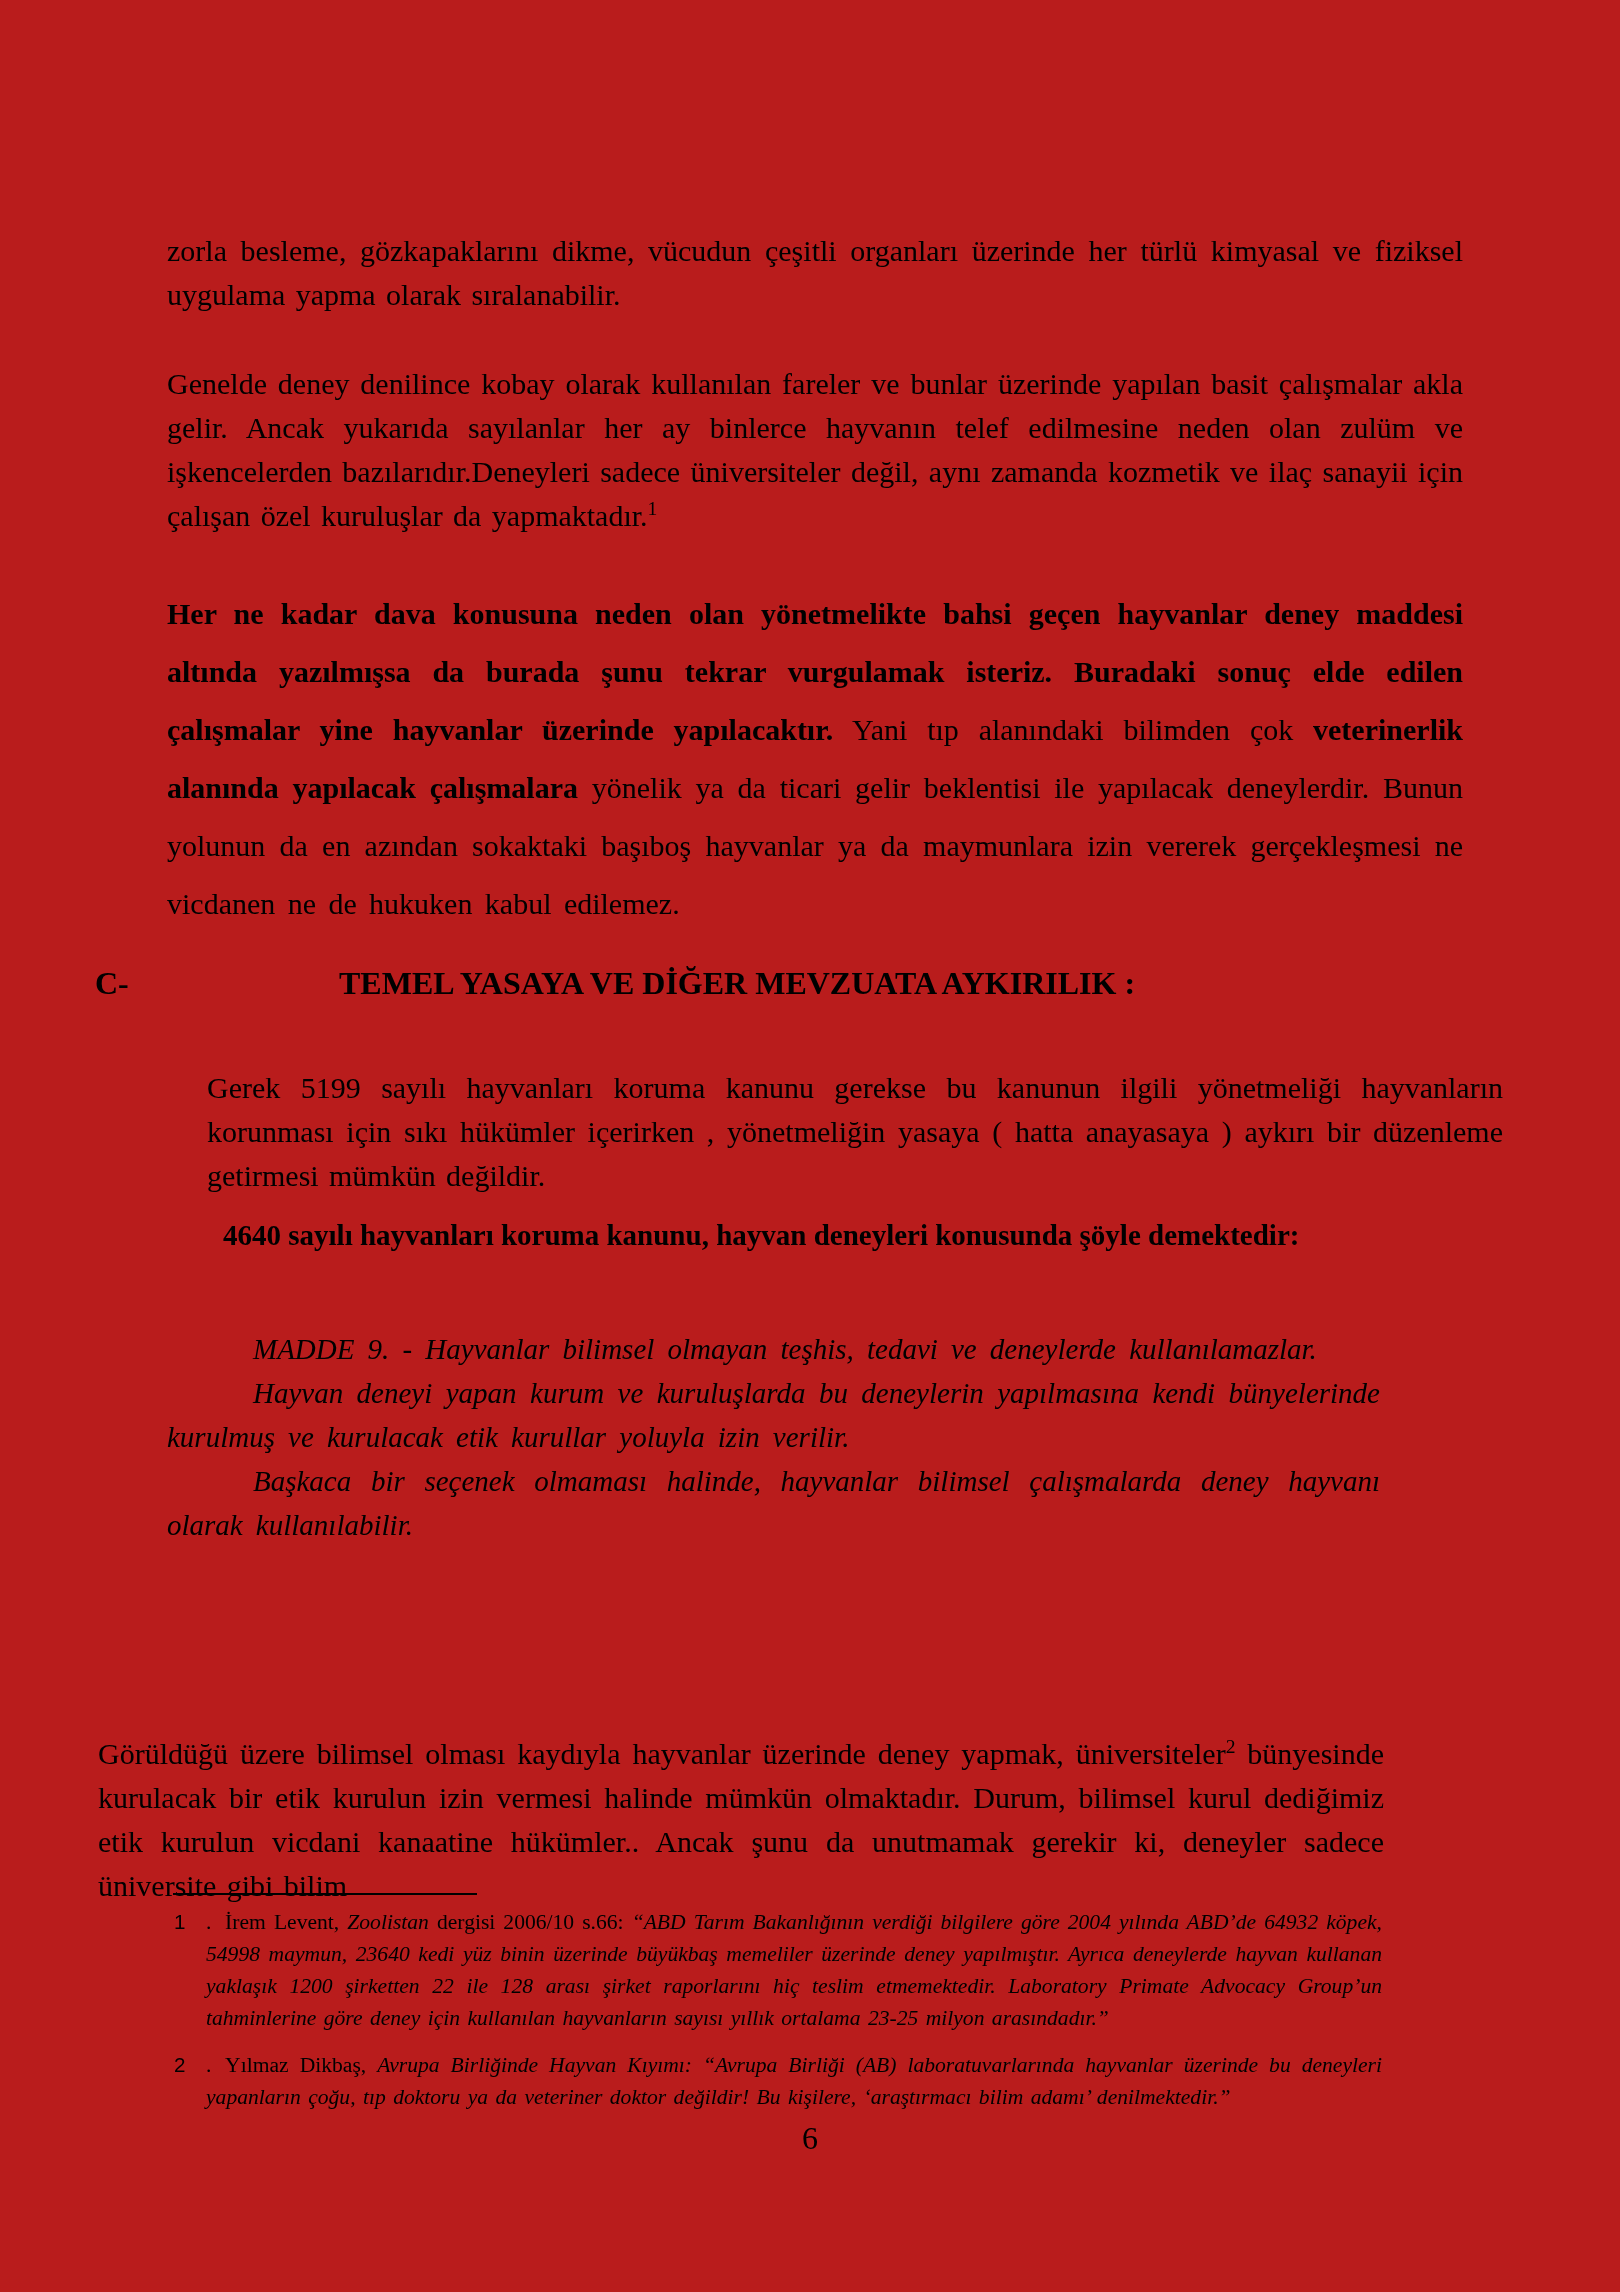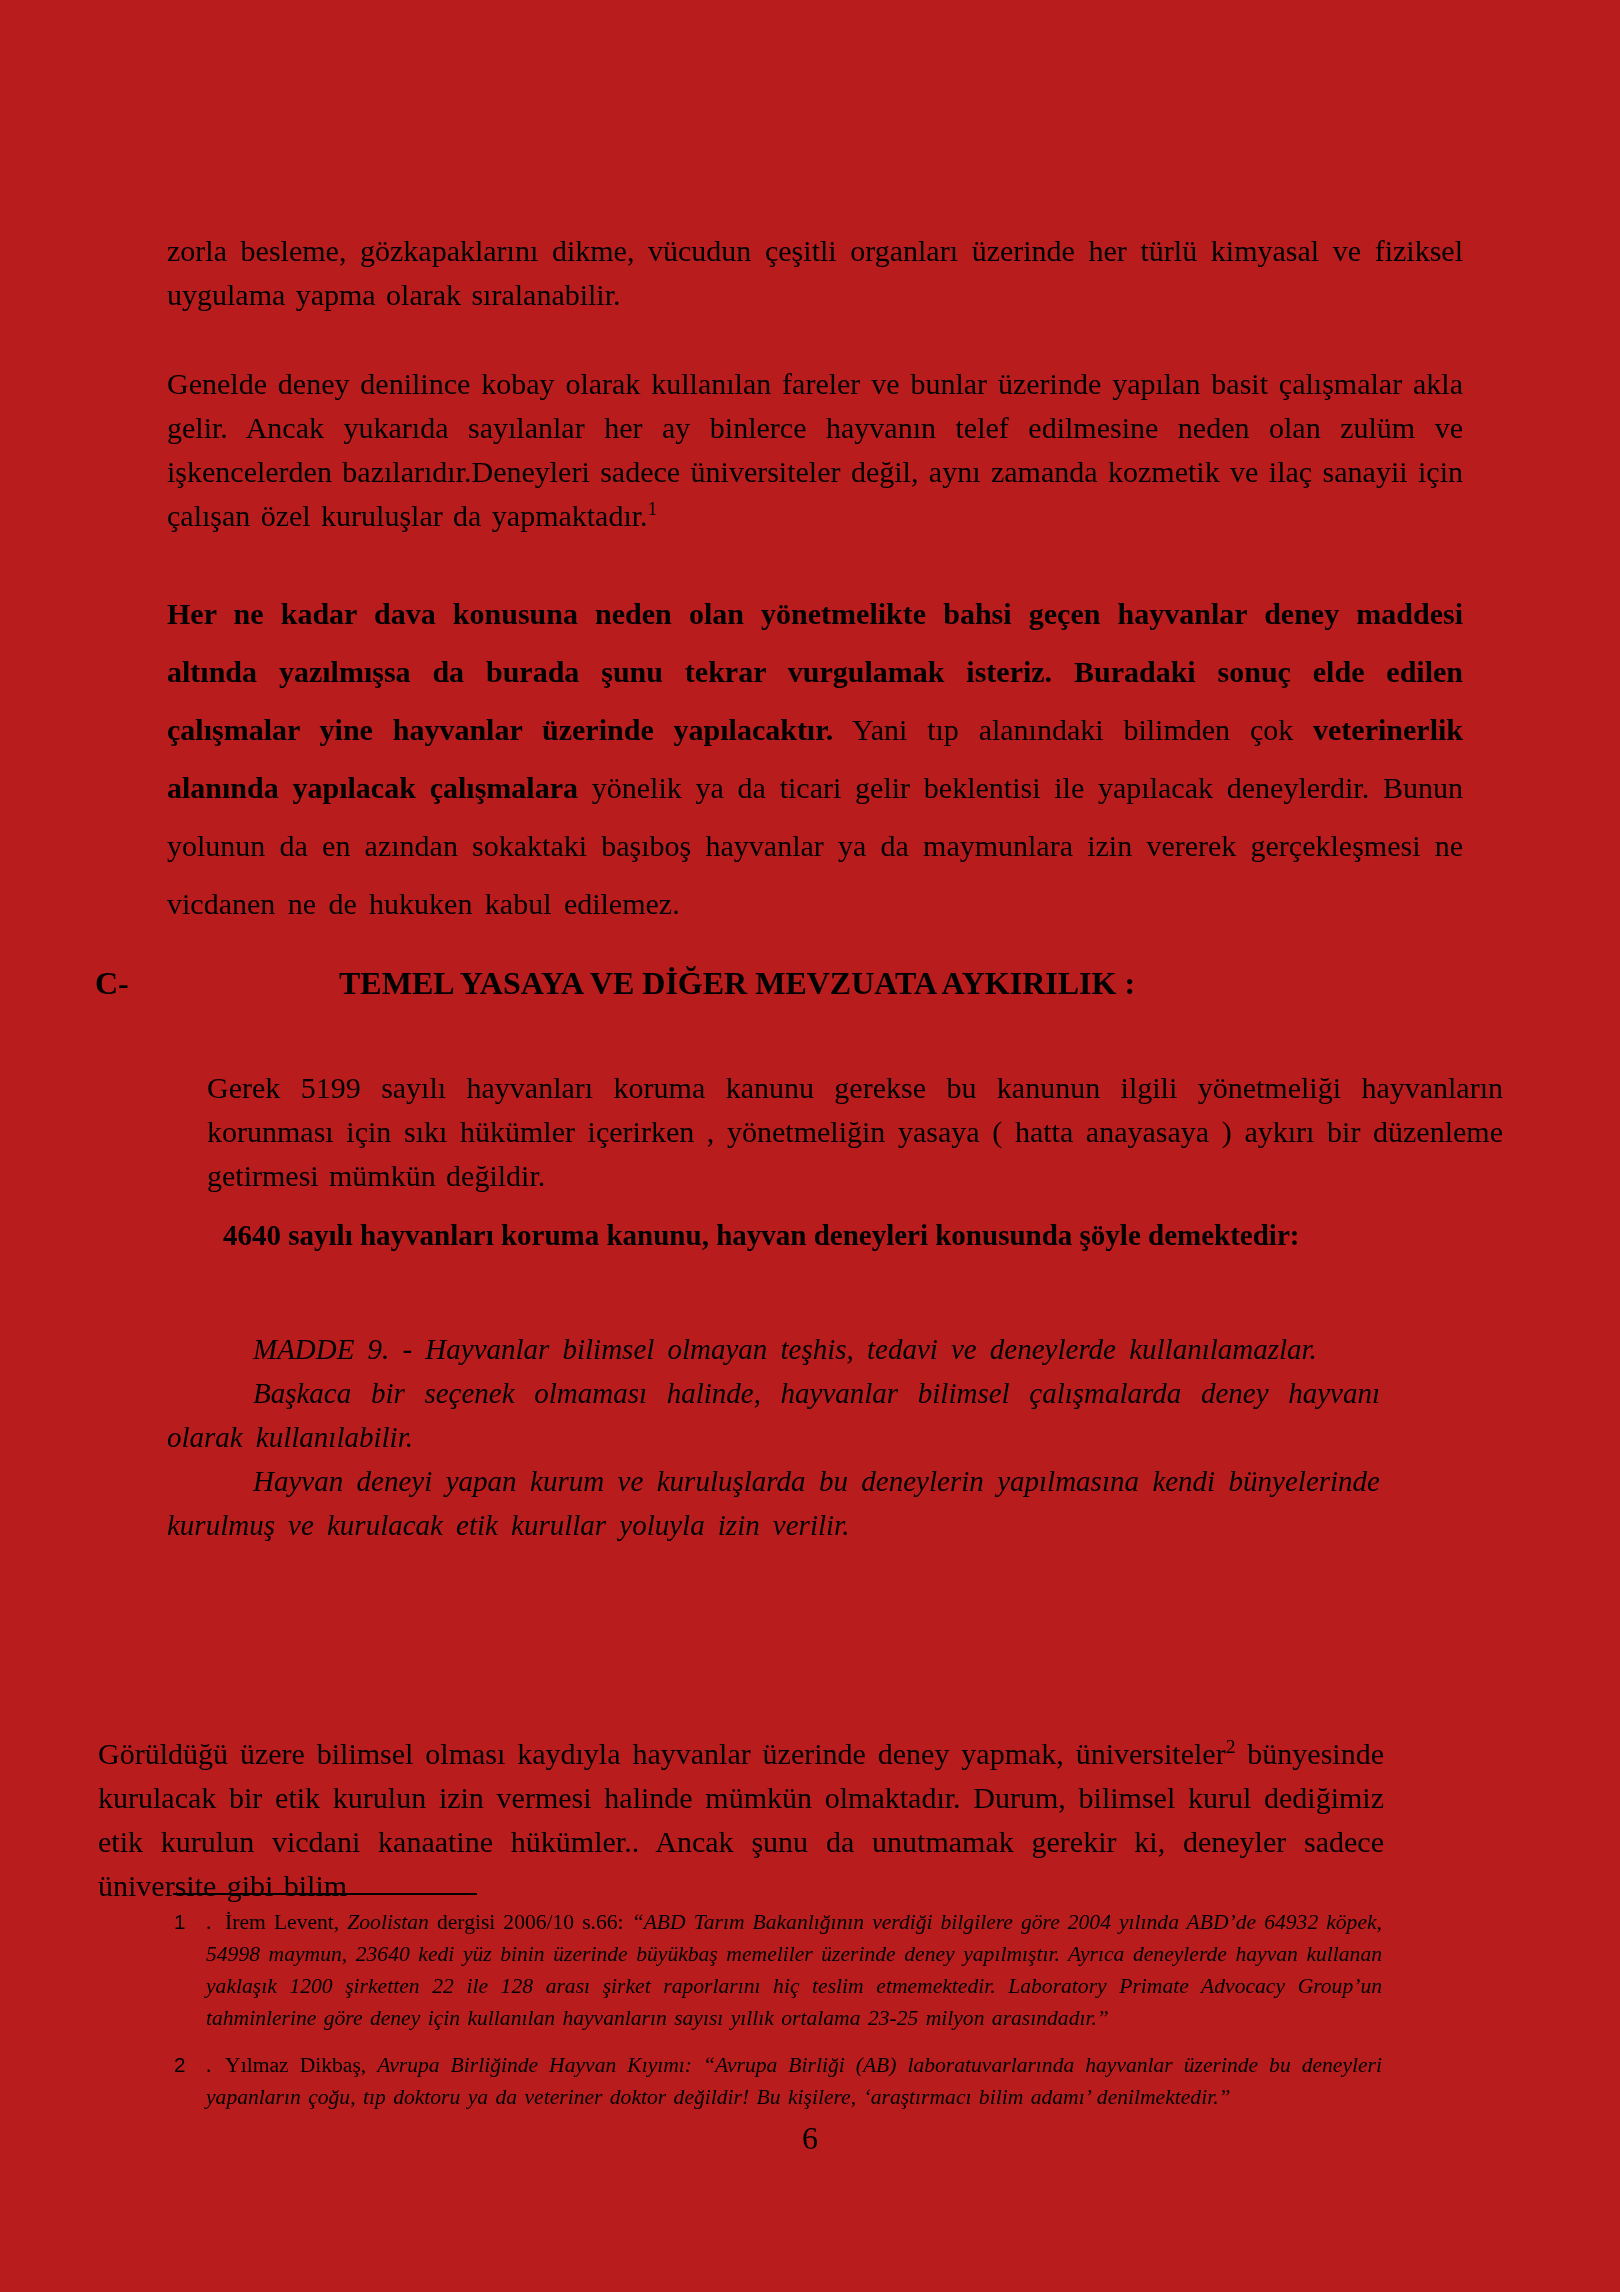--- a/index.html
+++ b/index.html
@@ -128,22 +128,22 @@
   </div>
 
   <p id="p4" class="body-par">
     <span>Gerek 5199 sayılı hayvanları koruma kanunu gerekse bu kanunun ilgili yönetmeliği hayvanların korunması için sıkı hükümler içerirken , yönetmeliğin yasaya ( hatta anayasaya ) aykırı bir düzenleme getirmesi mümkün değildir.</span>
   </p>
 
   <div id="p5">4640 sayılı hayvanları koruma kanunu,  hayvan deneyleri konusunda şöyle demektedir:</div>
 
   <div id="quote-block">
     <p>MADDE 9. - Hayvanlar bilimsel olmayan teşhis, tedavi ve deneylerde kullanılamazlar.</p>
+    <p>Hayvan deneyi yapan kurum ve kuruluşlarda bu deneylerin yapılmasına kendi bünyelerinde kurulmuş ve kurulacak etik kurullar yoluyla izin verilir.</p>
     <p>Başkaca bir seçenek olmaması halinde, hayvanlar bilimsel çalışmalarda deney hayvanı olarak kullanılabilir.</p>
-    <p>Hayvan deneyi yapan kurum ve kuruluşlarda bu deneylerin yapılmasına kendi bünyelerinde kurulmuş ve kurulacak etik kurullar yoluyla izin verilir.</p>
   </div>
 
   <p id="p6" class="body-par">
     <span>Görüldüğü üzere bilimsel olması kaydıyla hayvanlar üzerinde deney yapmak, üniversiteler</span><sup class="fnref">2</sup><span> bünyesinde kurulacak bir etik kurulun izin vermesi halinde mümkün olmaktadır. Durum, bilimsel kurul dediğimiz etik kurulun vicdani kanaatine hükümler.. Ancak şunu da unutmamak gerekir ki, deneyler sadece üniversite gibi bilim</span>
   </p>
 
   <div id="footnote-separator"></div>
 
   <div id="footnote-1" class="footnote">
     <span class="fn-num">1</span>

